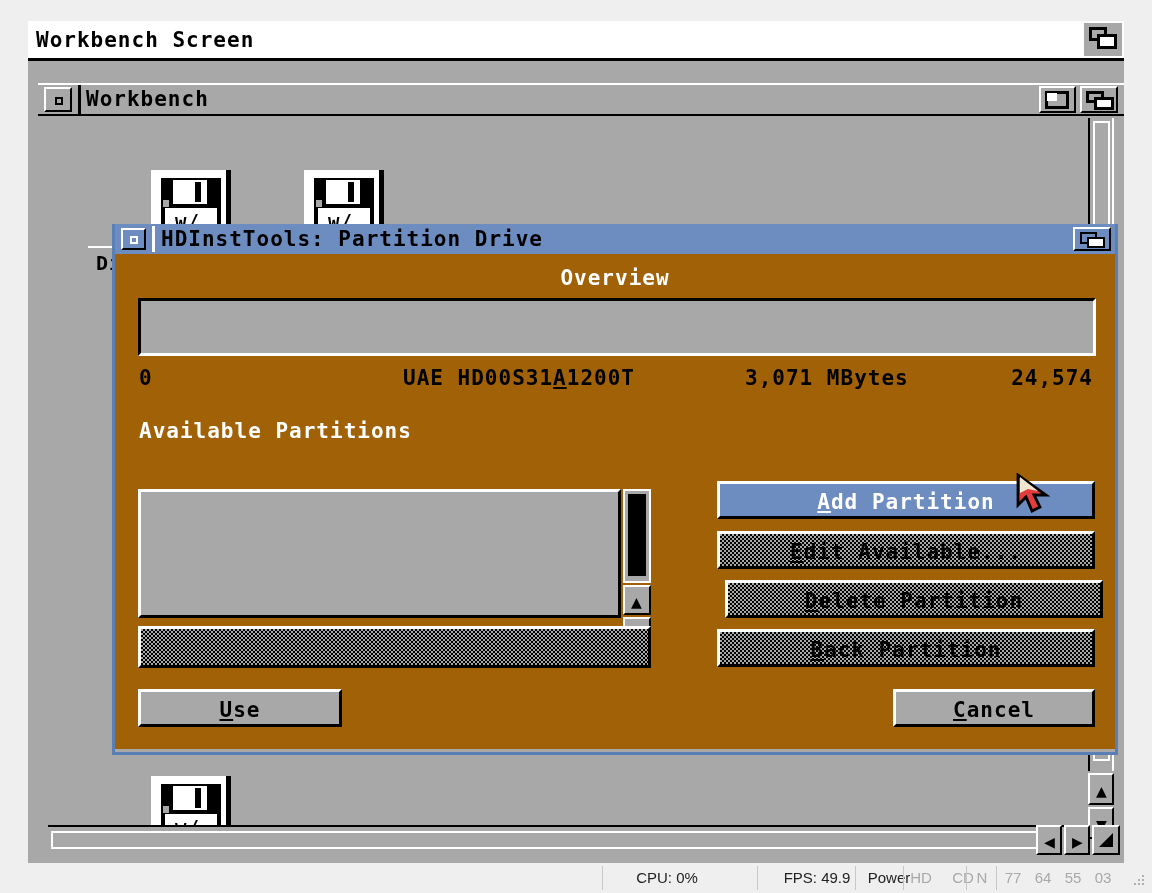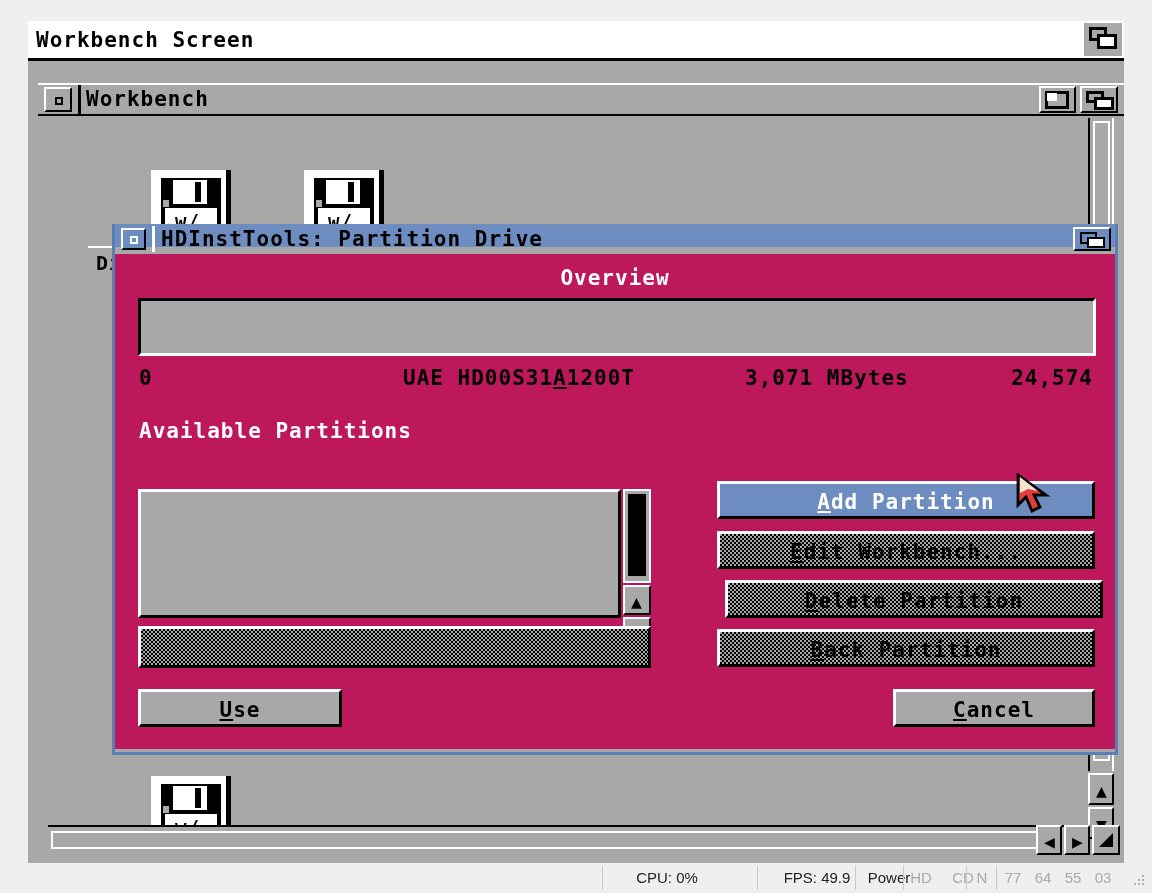--- a/index.html
+++ b/index.html
@@ -66,32 +66,32 @@
   .arrow-glyph{position:absolute;color:#000;font-size:18px;font-weight:bold;line-height:1;
     font-family:"DejaVu Sans Mono",monospace;}
   #wb-hscroll{position:absolute;left:10px;bottom:10px;width:1020px;height:28px;background:#a8a8a8;
     border-top:2px solid #000;box-sizing:border-box;}
   #wb-hthumb{position:absolute;left:3px;top:4px;width:1006px;height:18px;background:#a8a8a8;
     border:2px solid #fff;box-sizing:border-box;}
 
   
   #dialog{position:absolute;left:84px;top:203px;width:1006px;height:531px;background:#a8a8a8;
     border-left:3px solid #5a7fb5;border-right:3px solid #5a7fb5;border-bottom:3px solid #5a7fb5;box-sizing:border-box;}
-  #dlg-titlebar{position:absolute;left:0;top:0;width:1000px;height:23px;background:#6d8cc0;}
+  #dlg-titlebar{position:absolute;left:0;top:0;width:1000px;height:30px;background:#6d8cc0;}
   #dlg-close{position:absolute;left:6px;top:4px;width:25px;height:22px;background:#6d8cc0;
     border-left:2px solid #fff;border-top:2px solid #fff;border-right:2px solid #000;border-bottom:2px solid #000;box-sizing:border-box;}
   #dlg-close i{position:absolute;left:7px;top:6px;width:8px;height:8px;border:2px solid #fff;box-sizing:border-box;display:block;}
   #dlg-title-sep{position:absolute;left:37px;top:2px;width:3px;height:26px;background:#fff;}
   #dlg-title{position:absolute;left:46px;top:3px;color:#000;font-size:21px;white-space:nowrap;}
   #dlg-depth{position:absolute;right:4px;top:3px;width:38px;height:24px;background:#6d8cc0;
     border-left:2px solid #fff;border-top:2px solid #fff;border-right:2px solid #000;border-bottom:2px solid #000;box-sizing:border-box;}
   #dlg-depth .r1{position:absolute;left:5px;top:3px;width:17px;height:12px;background:#6d8cc0;border:2px solid #000;box-sizing:border-box;}
   #dlg-depth .r2{position:absolute;left:12px;top:8px;width:18px;height:11px;background:#fff;border:2px solid #000;box-sizing:border-box;}
 
-  #dlg-body{position:absolute;left:0;top:30px;width:1000px;height:495px;background:#be185d;}
+  #dlg-body{position:absolute;left:0;top:30px;width:1000px;height:495px;background:#a16207;}
 
   .lbl-white{position:absolute;color:#fff;font-size:21px;white-space:nowrap;}
   .lbl-black{position:absolute;color:#000;font-size:21px;white-space:nowrap;}
 
   
   #overview-box{position:absolute;left:23px;top:44px;width:958px;height:58px;background:#a8a8a8;
     border-top:3px solid #000;border-left:3px solid #000;border-right:3px solid #fff;border-bottom:3px solid #fff;box-sizing:border-box;}
 
   
   #list-box{position:absolute;left:23px;top:235px;width:483px;height:129px;background:#a8a8a8;
@@ -297,21 +297,21 @@
         </div>
         <div id="ghost-field"></div>
 
         <div class="act-btn sel" style="top:227px;">
           <div class="act-lbl amiga">
             <span class="ul">A</span><span>dd Partition</span>
           </div>
         </div>
         <div class="act-btn ghost" style="top:277px;">
           <div class="act-lbl amiga">
-            <span class="ul">E</span><span>dit Workbench...</span>
+            <span class="ul">E</span><span>dit Available...</span>
           </div>
         </div>
         <div class="act-btn ghost" style="top:326px;margin-left:8px;">
           <div class="act-lbl amiga">
             <span class="ul">D</span><span>elete Partition</span>
           </div>
         </div>
         <div class="act-btn ghost" style="top:375px;">
           <div class="act-lbl amiga">
             <span class="ul">B</span><span>ack Partition</span>

